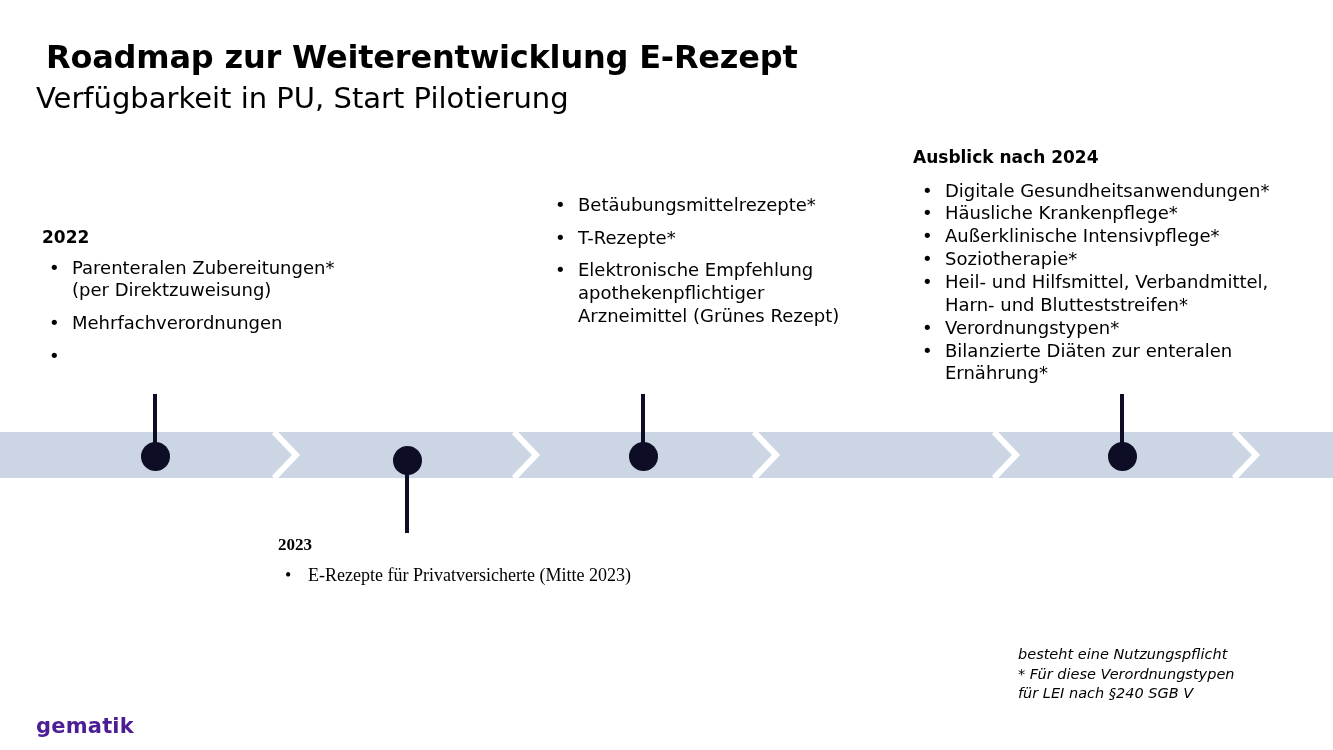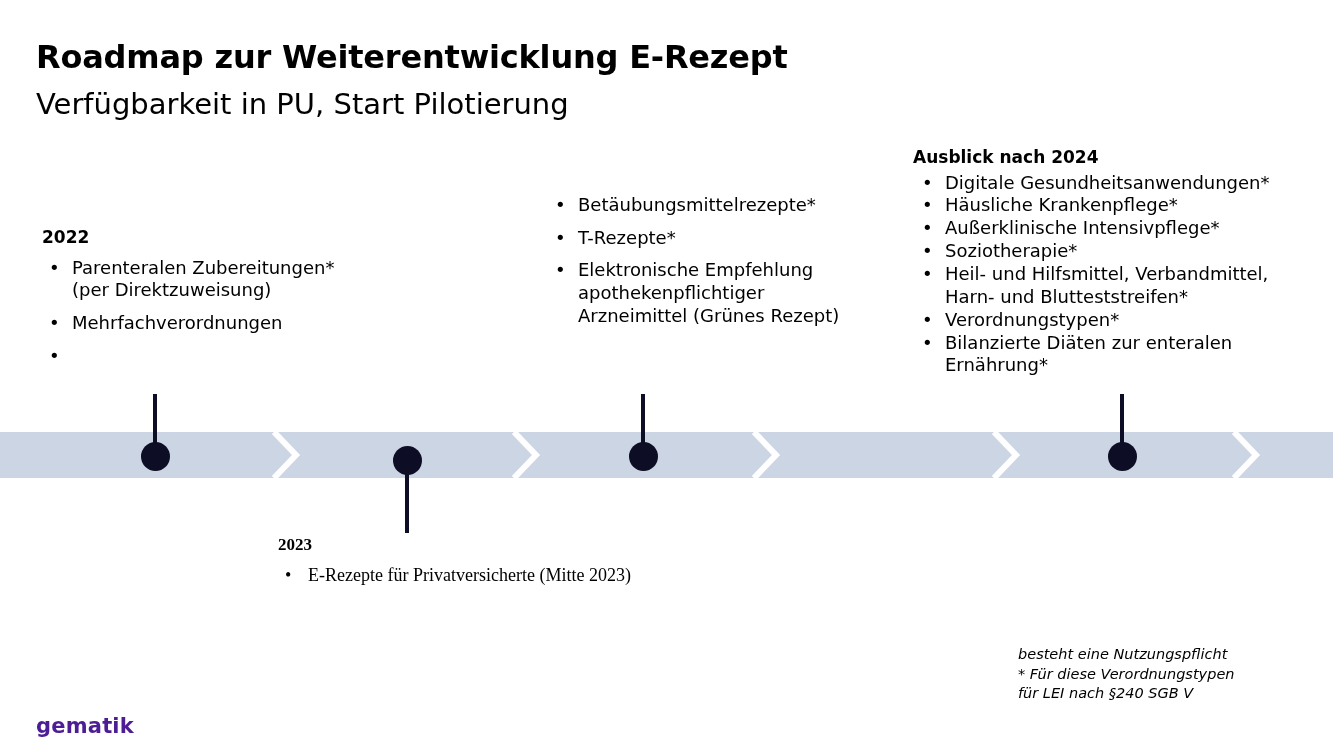--- a/index.html
+++ b/index.html
@@ -22,26 +22,27 @@
     left: 36px;
     top: 40px;
     width: 1000px;
   }
   #title {
     font-size: 32px;
     font-weight: bold;
     letter-spacing: -0.2px;
     line-height: 1.12;
     white-space: nowrap;
+    margin-left: 10px;
   }
   #subtitle {
     font-size: 29px;
     font-weight: normal;
     line-height: 1.15;
-    margin-top: 12px;
+    margin-top: 6px;
     white-space: nowrap;
   }
 
   
   #timeline-bar {
     position: absolute;
     left: 0;
     top: 432px;
     width: 1333px;
     height: 46px;
@@ -95,21 +96,21 @@
   .group-list li:last-child { margin-bottom: 0; }
   .group-list li .bullet {
     position: absolute;
     left: 7px;
     top: 0;
     font-size: 18px;
     line-height: 1.26;
   }
 
   
-  #group-outlook .group-year { margin-bottom: 4px; }
+  #group-outlook .group-year { margin-bottom: 12px; }
   #group-outlook .group-list li {
     margin-bottom: 0;
     line-height: 1.27;
     padding-left: 32px;
   }
   #group-outlook .group-list li .bullet { left: 9px; }
 
   
   #footnote {
     position: absolute;

